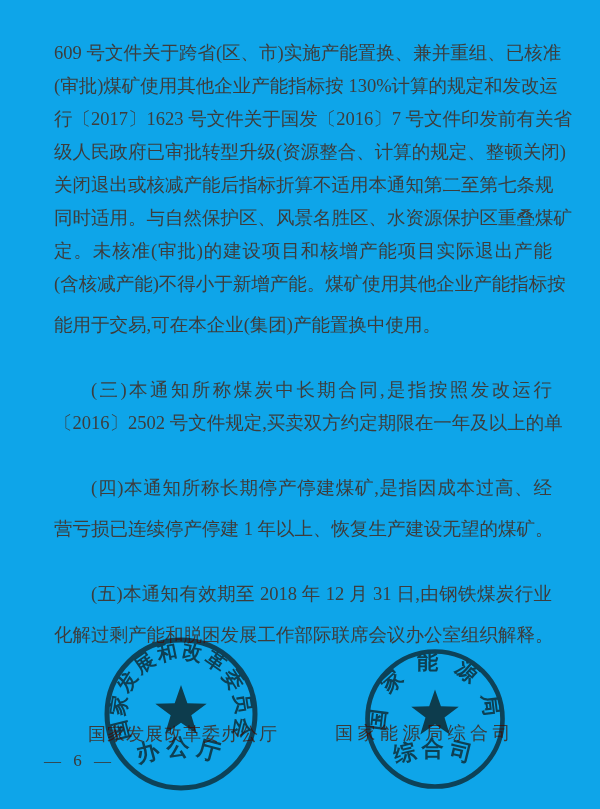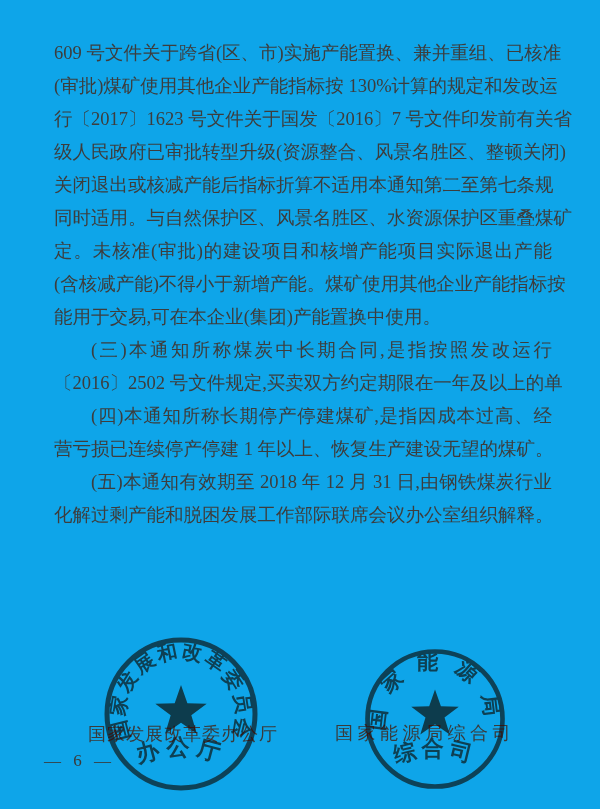--- a/index.html
+++ b/index.html
@@ -29,23 +29,25 @@
     line-height: 33px;
     width: 100%;
     text-align: justify;
     text-align-last: justify;
     white-space: nowrap;
     overflow: visible;
   }
   .line.indent {
     padding-left: 37px;
     width: 461px;
+    margin-top: 32px;
   }
   .line.para-end {
     text-align-last: left;
+    margin-top: 8px;
   }
   
   .sig {
     position: absolute;
     color: #3a3a3a;
     font-size: 18px;
     line-height: 22px;
     white-space: nowrap;
   }
   .sig-left  { left: 88px;  top: 723px; letter-spacing: 1px; }
@@ -86,21 +88,21 @@
 </style>
 </head>
 <body>
 
 <div class="page">
 
   <div class="body-text">
     <div class="line">609 号文件关于跨省(区、市)实施产能置换、兼并重组、已核准</div>
     <div class="line">(审批)煤矿使用其他企业产能指标按 130%计算的规定和发改运</div>
     <div class="line">行〔2017〕1623 号文件关于国发〔2016〕7 号文件印发前有关省</div>
-    <div class="line">级人民政府已审批转型升级(资源整合、风景名胜区、整顿关闭)</div>
+    <div class="line">级人民政府已审批转型升级(资源整合、计算的规定、整顿关闭)</div>
     <div class="line">关闭退出或核减产能后指标折算不适用本通知第二至第七条规</div>
     <div class="line">同时适用。与自然保护区、风景名胜区、水资源保护区重叠煤矿</div>
     <div class="line">定。未核准(审批)的建设项目和核增产能项目实际退出产能</div>
     <div class="line">(含核减产能)不得小于新增产能。煤矿使用其他企业产能指标按</div>
     <div class="line para-end">能用于交易,可在本企业(集团)产能置换中使用。</div>
     <div class="line indent">(三)本通知所称煤炭中长期合同,是指按照发改运行</div>
     <div class="line">〔2016〕2502 号文件规定,买卖双方约定期限在一年及以上的单</div>
     <div class="line indent">(四)本通知所称长期停产停建煤矿,是指因成本过高、经</div>
     <div class="line para-end">营亏损已连续停产停建 1 年以上、恢复生产建设无望的煤矿。</div>
     <div class="line indent">(五)本通知有效期至 2018 年 12 月 31 日,由钢铁煤炭行业</div>

